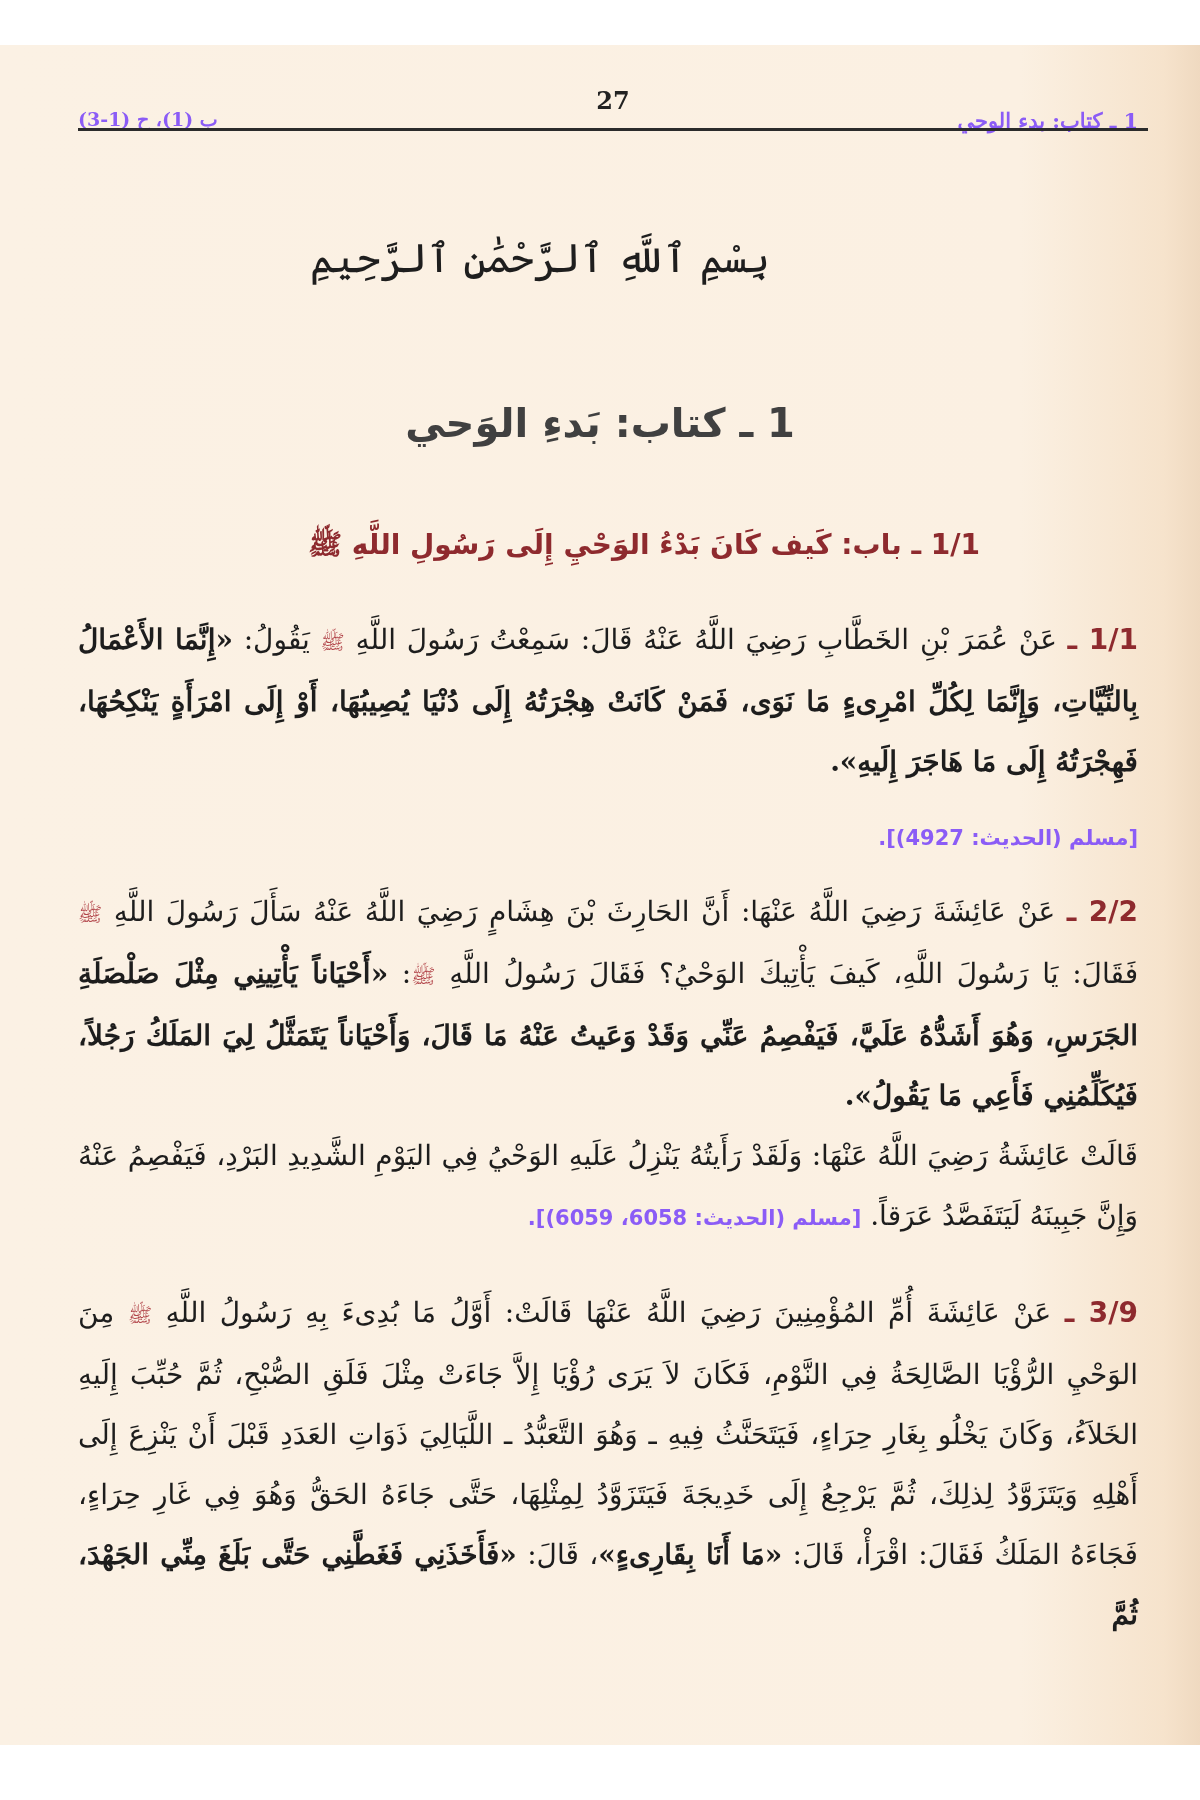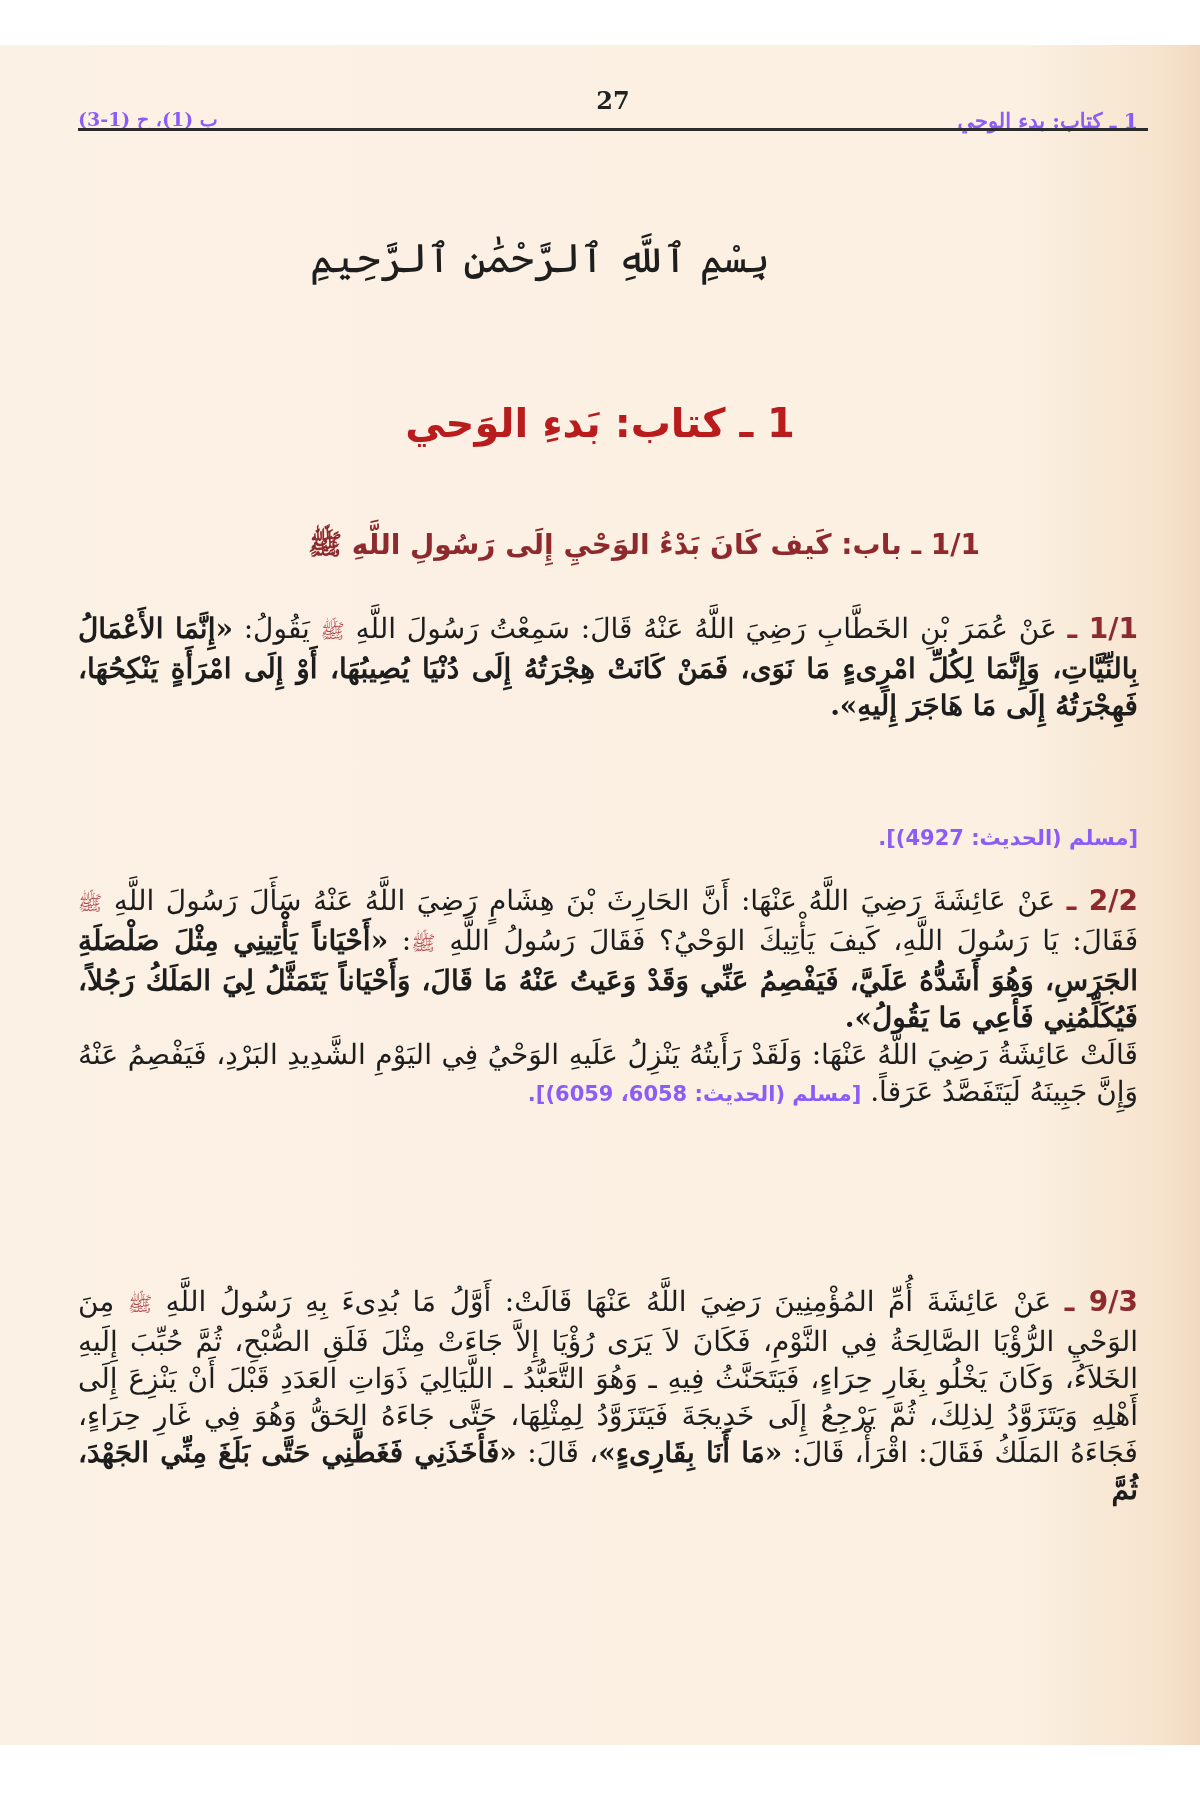--- a/index.html
+++ b/index.html
@@ -24,29 +24,29 @@
     .header .center { left: 50%; transform: translateX(-50%); top: -2px; font-size: 24px; color: #222; direction: ltr; }
     .rule {
       position: absolute; left: 78px; top: 128px; width: 1070px; height: 3px; background: #2b2b2b;
     }
     .basmala {
       position: absolute; left: 0; width: 1080px; top: 235px; text-align: center;
       font-family: "DejaVu Serif", serif; font-size: 40px; color: #1e1e1e; direction: rtl;
     }
     .book-title {
       position: absolute; left: 0; width: 1200px; top: 400px; text-align: center;
-      font-family: "DejaVu Sans", sans-serif; font-weight: bold; font-size: 40px; color: #b91c1c; direction: rtl;
+      font-family: "DejaVu Sans", sans-serif; font-weight: bold; font-size: 40px; color: #404040; direction: rtl;
     }
     .chapter-title {
       position: absolute; left: 16px; width: 964px; top: 528px; 
       font-family: "DejaVu Sans", sans-serif; font-weight: bold; font-size: 28px; color: #8e2a2e; direction: rtl;
     }
     .hadith {
       position: absolute; left: 78px; width: 1060px; direction: rtl; text-align: justify;
-      font-family: "DejaVu Serif", serif; font-size: 28px; line-height: 37px; color: #1d1d1d;
+      font-family: "DejaVu Serif", serif; font-size: 28px; line-height: 60px; color: #1d1d1d;
     }
     .hadith .num { color: #8e2a2e; font-weight: bold; font-family: "DejaVu Sans", sans-serif; }
     .hadith .quote { font-weight: bold; }
     .hadith .pbuh { color: #b2454a; font-size: 20px; }
     .ref { color: #8b5cf6; font-family: "DejaVu Sans", sans-serif; font-size: 21px; font-weight: bold; }
     .ref-line { position: absolute; left: 78px; width: 1060px; direction: rtl; text-align: right; }
     #h1 { top: 610px; }
     #h1-ref { top: 826px; }
     #h2 { top: 882px; }
     #h3 { top: 1283px; }
@@ -90,19 +90,19 @@
   <span class="pbuh">ﷺ</span>
   <span>فَقَالَ: يَا رَسُولَ اللَّهِ، كَيفَ يَأْتِيكَ الوَحْيُ؟ فَقَالَ رَسُولُ اللَّهِ</span>
   <span class="pbuh">ﷺ</span><span>:</span>
   <span class="quote">«أَحْيَاناً يَأْتِينِي مِثْلَ صَلْصَلَةِ الجَرَسِ، وَهُوَ أَشَدُّهُ عَلَيَّ، فَيَفْصِمُ عَنِّي وَقَدْ وَعَيتُ عَنْهُ مَا قَالَ، وَأَحْيَاناً يَتَمَثَّلُ لِيَ المَلَكُ رَجُلاً، فَيُكَلِّمُنِي فَأَعِي مَا يَقُولُ».</span>
   <br>
   <span>قَالَتْ عَائِشَةُ رَضِيَ اللَّهُ عَنْهَا: وَلَقَدْ رَأَيتُهُ يَنْزِلُ عَلَيهِ الوَحْيُ فِي اليَوْمِ الشَّدِيدِ البَرْدِ، فَيَفْصِمُ عَنْهُ وَإِنَّ جَبِينَهُ لَيَتَفَصَّدُ عَرَقاً.</span>
   <span class="ref">[مسلم (الحديث: 6058، 6059)].</span>
 </div>
 
 <div class="hadith" id="h3">
-  <span class="num">9/3 ـ</span>
+  <span class="num">3/9 ـ</span>
   <span>عَنْ عَائِشَةَ أُمِّ المُؤْمِنِينَ رَضِيَ اللَّهُ عَنْهَا قَالَتْ: أَوَّلُ مَا بُدِىءَ بِهِ رَسُولُ اللَّهِ</span>
   <span class="pbuh">ﷺ</span>
   <span>مِنَ الوَحْيِ الرُّؤْيَا الصَّالِحَةُ فِي النَّوْمِ، فَكَانَ لاَ يَرَى رُؤْيَا إِلاَّ جَاءَتْ مِثْلَ فَلَقِ الصُّبْحِ، ثُمَّ حُبِّبَ إِلَيهِ الخَلاَءُ، وَكَانَ يَخْلُو بِغَارِ حِرَاءٍ، فَيَتَحَنَّثُ فِيهِ ـ وَهُوَ التَّعَبُّدُ ـ اللَّيَالِيَ ذَوَاتِ العَدَدِ قَبْلَ أَنْ يَنْزِعَ إِلَى أَهْلِهِ وَيَتَزَوَّدُ لِذلِكَ، ثُمَّ يَرْجِعُ إِلَى خَدِيجَةَ فَيَتَزَوَّدُ لِمِثْلِهَا، حَتَّى جَاءَهُ الحَقُّ وَهُوَ فِي غَارِ حِرَاءٍ، فَجَاءَهُ المَلَكُ فَقَالَ: اقْرَأْ، قَالَ:</span>
   <span class="quote">«مَا أَنَا بِقَارِىءٍ»</span><span>، قَالَ:</span>
   <span class="quote">«فَأَخَذَنِي فَغَطَّنِي حَتَّى بَلَغَ مِنِّي الجَهْدَ، ثُمَّ</span>
 </div>
 
 </body></html>

